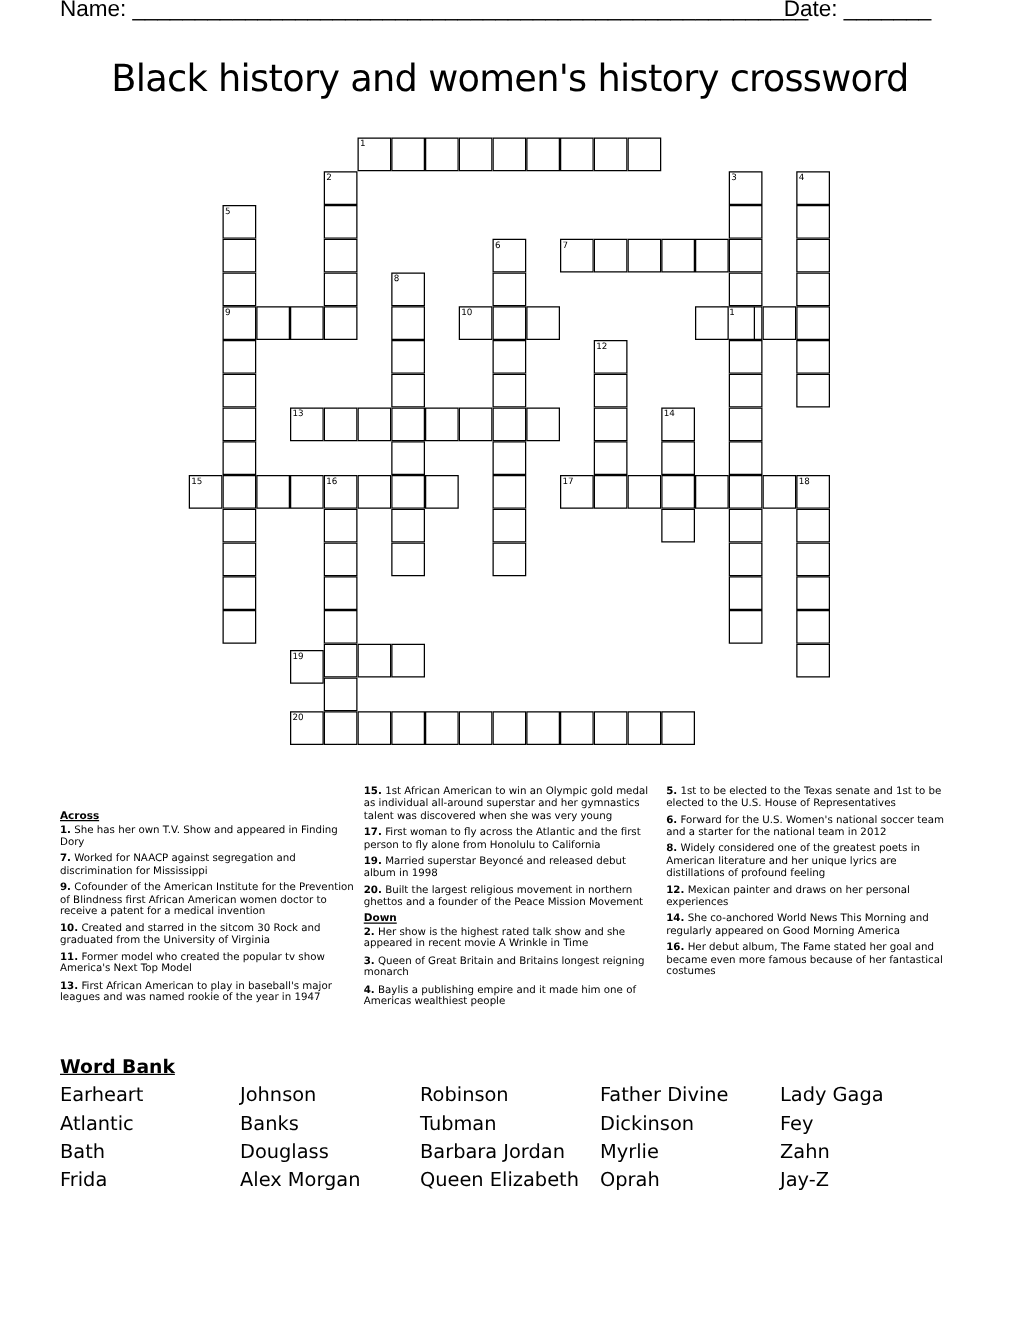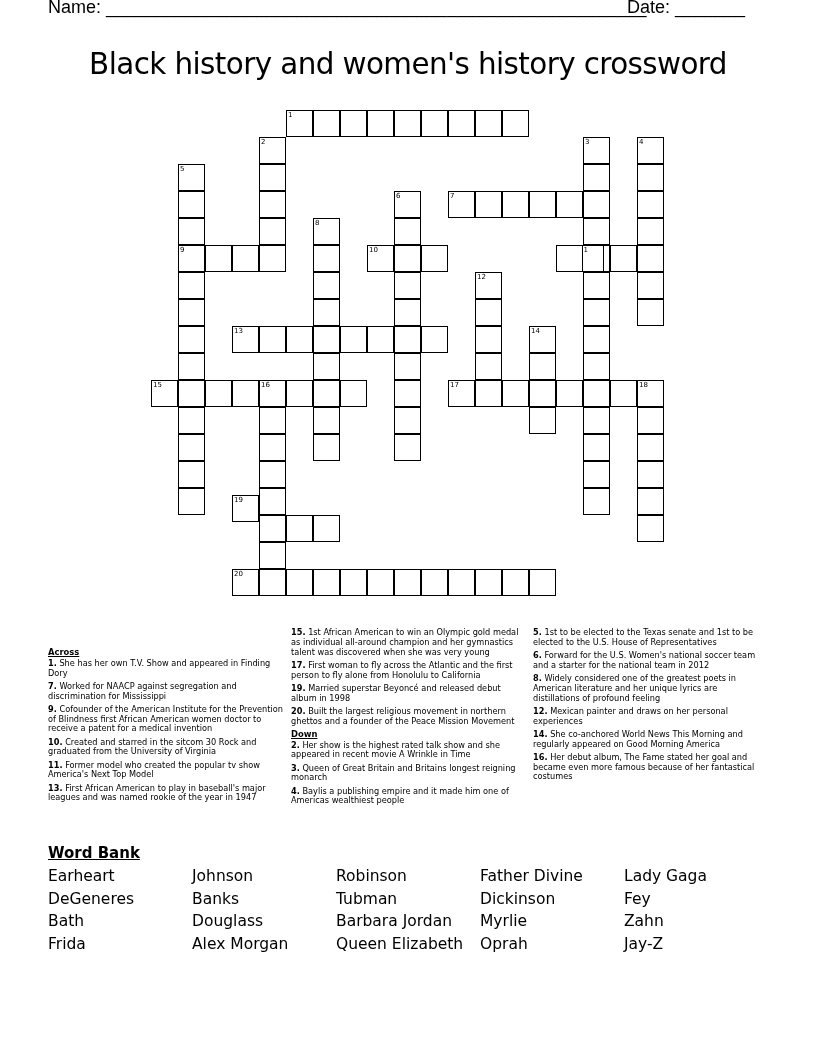--- a/index.html
+++ b/index.html
@@ -174,21 +174,21 @@
     <div class="cell" style="left: 556px; top: 380px;"></div>
     <div class="cell" style="left: 610px; top: 380px;"></div>
     <div class="cell" style="left: 637px; top: 380px;">
       <span class="num">18</span>
     </div>
     <div class="cell" style="left: 637px; top: 407px;"></div>
     <div class="cell" style="left: 637px; top: 434px;"></div>
     <div class="cell" style="left: 637px; top: 461px;"></div>
     <div class="cell" style="left: 637px; top: 488px;"></div>
     <div class="cell" style="left: 637px; top: 515px;"></div>
-    <div class="cell" style="left: 232px; top: 495px;">
+    <div class="cell" style="left: 232px; top: 520px;">
       <span class="num">19</span>
     </div>
     <div class="cell" style="left: 286px; top: 515px;"></div>
     <div class="cell" style="left: 313px; top: 515px;"></div>
     <div class="cell" style="left: 232px; top: 569px;">
       <span class="num">20</span>
     </div>
     <div class="cell" style="left: 286px; top: 569px;"></div>
     <div class="cell" style="left: 313px; top: 569px;"></div>
     <div class="cell" style="left: 340px; top: 569px;"></div>
@@ -205,21 +205,21 @@
   <div class="col" id="clue-col-1" style="left:48px;width:235px;margin-top:20px;">
     <div class="clue-head">Across</div>
     <div class="clue"><b>1.</b> <span>She has her own T.V. Show and appeared in Finding Dory</span></div>
     <div class="clue"><b>7.</b> <span>Worked for NAACP against segregation and discrimination for Mississippi</span></div>
     <div class="clue"><b>9.</b> <span>Cofounder of the American Institute for the Prevention of Blindness first African American women doctor to receive a patent for a medical invention</span></div>
     <div class="clue"><b>10.</b> <span>Created and starred in the sitcom 30 Rock and graduated from the University of Virginia</span></div>
     <div class="clue"><b>11.</b> <span>Former model who created the popular tv show America's Next Top Model</span></div>
     <div class="clue"><b>13.</b> <span>First African American to play in baseball's major leagues and was named rookie of the year in 1947</span></div>
   </div>
   <div class="col" id="clue-col-2" style="left:291px;width:237px;">
-    <div class="clue"><b>15.</b> <span>1st African American to win an Olympic gold medal as individual all-around champion and her gymnastics talent was discovered when she was very young</span></div>
+    <div class="clue"><b>15.</b> <span>1st African American to win an Olympic gold medal as individual all-around superstar and her gymnastics talent was discovered when she was very young</span></div>
     <div class="clue"><b>17.</b> <span>First woman to fly across the Atlantic and the first person to fly alone from Honolulu to California</span></div>
     <div class="clue"><b>19.</b> <span>Married superstar Beyoncé and released debut album in 1998</span></div>
     <div class="clue"><b>20.</b> <span>Built the largest religious movement in northern ghettos and a founder of the Peace Mission Movement</span></div>
     <div class="clue-head">Down</div>
     <div class="clue"><b>2.</b> <span>Her show is the highest rated talk show and she appeared in recent movie A Wrinkle in Time</span></div>
     <div class="clue"><b>3.</b> <span>Queen of Great Britain and Britains longest reigning monarch</span></div>
     <div class="clue"><b>4.</b> <span>Baylis a publishing empire and it made him one of Americas wealthiest people</span></div>
   </div>
   <div class="col" id="clue-col-3" style="left:533px;width:232px;">
     <div class="clue"><b>5.</b> <span>1st to be elected to the Texas senate and 1st to be elected to the U.S. House of Representatives</span></div>
@@ -228,21 +228,21 @@
     <div class="clue"><b>12.</b> <span>Mexican painter and draws on her personal experiences</span></div>
     <div class="clue"><b>14.</b> <span>She co-anchored World News This Morning and regularly appeared on Good Morning America</span></div>
     <div class="clue"><b>16.</b> <span>Her debut album, The Fame stated her goal and became even more famous because of her fantastical costumes</span></div>
   </div>
 </div>
 
 <div class="wordbank-title">Word Bank</div>
 
 <div id="wordbank">
   <div class="wb-item" style="left:48px;top:867px;">Earheart</div>
-  <div class="wb-item" style="left:48px;top:890px;">DeGeneres</div>
+  <div class="wb-item" style="left:48px;top:890px;">Atlantic</div>
   <div class="wb-item" style="left:48px;top:912px;">Bath</div>
   <div class="wb-item" style="left:48px;top:935px;">Frida</div>
 
   <div class="wb-item" style="left:192px;top:867px;">Johnson</div>
   <div class="wb-item" style="left:192px;top:890px;">Banks</div>
   <div class="wb-item" style="left:192px;top:912px;">Douglass</div>
   <div class="wb-item" style="left:192px;top:935px;">Alex Morgan</div>
 
   <div class="wb-item" style="left:336px;top:867px;">Robinson</div>
   <div class="wb-item" style="left:336px;top:890px;">Tubman</div>

